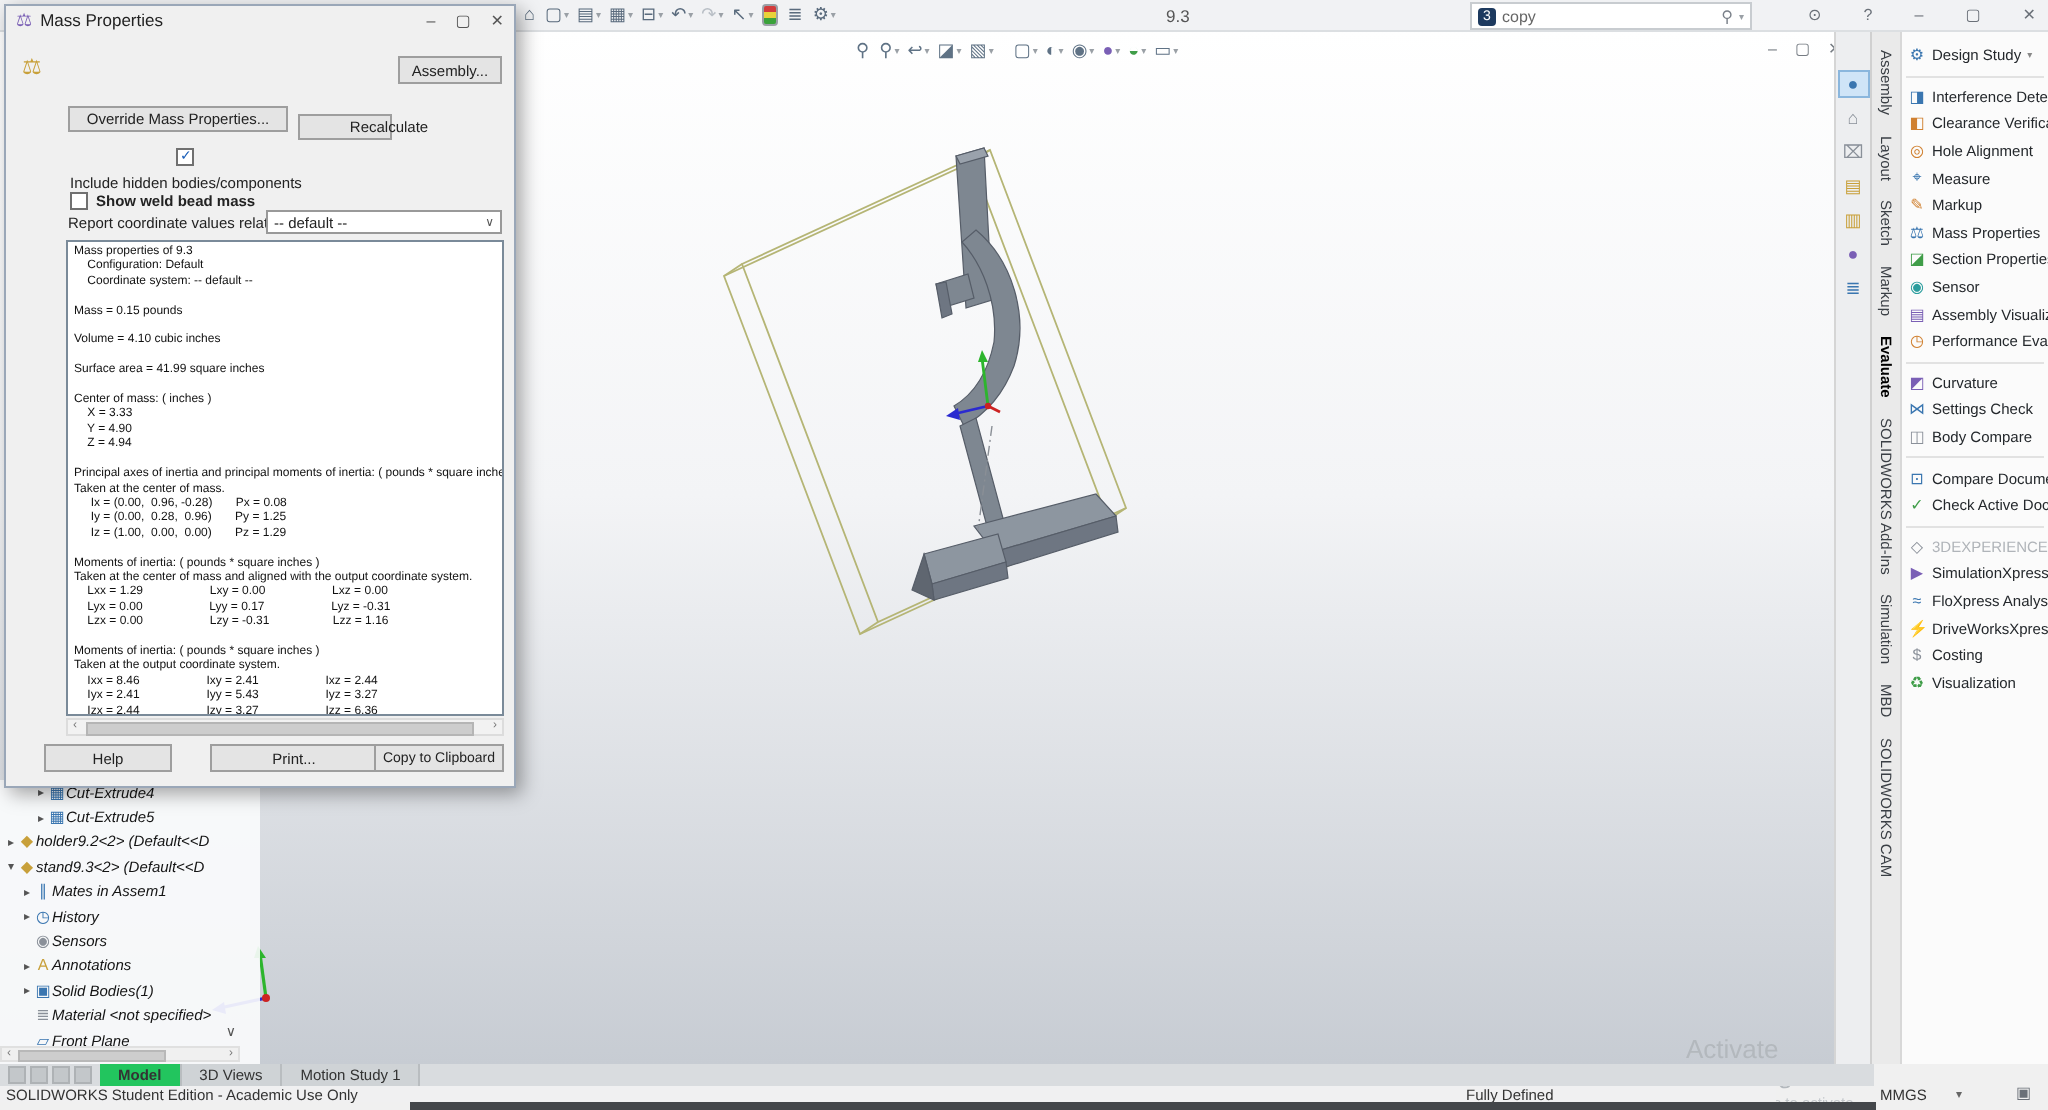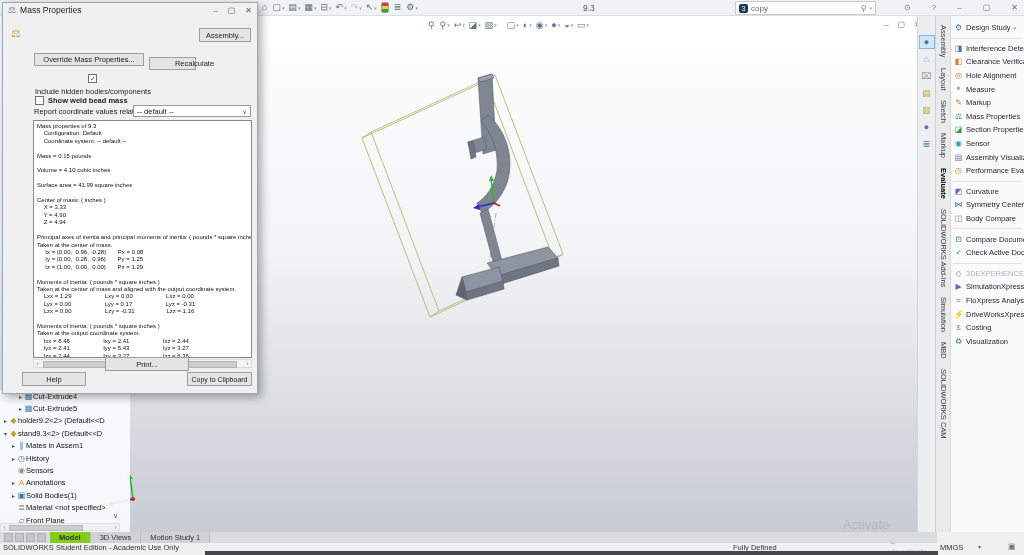--- a/index.html
+++ b/index.html
@@ -79,39 +79,39 @@
       font-size:7.5px;display:flex;align-items:center;justify-content:space-between;padding:0 3px;box-sizing:border-box;}
   .dd-caret{font-size:6px;color:#555;}
   .reportbox{position:absolute;left:30px;top:117px;width:219px;height:238px;background:#fff;border:1px solid #7a8a99;
       box-sizing:border-box;overflow:hidden;}
   .report{font-size:6px;line-height:7.4px;white-space:pre;padding:2px 3px;color:#111;}
   .hscroll{position:absolute;left:30px;top:356px;width:219px;height:9px;background:#f2f2f2;border:1px solid #dcdcdc;box-sizing:border-box;}
   .hs-arrow{position:absolute;top:0;font-size:6px;line-height:7px;color:#777;width:7px;text-align:center;}
   .hs-l{left:0;} .hs-r{right:0;}
   .hs-thumb{position:absolute;left:9px;top:1px;width:192px;height:5px;background:#cdcdcd;border:1px solid #b5b5b5;}
   .btn-help{left:19px;top:369px;width:64px;height:14px;}
-  .btn-print{left:102px;top:354px;width:84px;height:14px;}
+  .btn-print{left:102px;top:369px;width:84px;height:14px;}
   .btn-copy{left:184px;top:369px;width:65px;height:14px;font-size:7px;}
   
   .treepanel{position:absolute;left:0;top:390px;width:130px;height:142px;background:rgba(250,251,252,.92);z-index:6;overflow:hidden;}
   .trow{display:flex;align-items:center;height:12.4px;white-space:nowrap;overflow:hidden;}
   .trow .arrow{width:7px;font-size:6px;color:#555;text-align:center;flex:none;}
   .trow .ticon{width:9px;font-size:8px;text-align:center;flex:none;}
-  .trow .tlabel{font-size:7.5px;color:#141414;}
+  .trow .tlabel{font-size:7.5px;color:#141414;font-style:italic;}
   .ind0{padding-left:2px;} .ind1{padding-left:10px;} .ind2{padding-left:17px;}
   .tree-chev{position:absolute;right:12px;bottom:12px;font-size:7px;color:#555;z-index:7;}
   .tree-hscroll{position:absolute;left:0;bottom:1px;width:120px;height:8px;background:#f0f0f0;border:1px solid #e0e0e0;box-sizing:border-box;z-index:7;}
   .ths-thumb{position:absolute;left:8px;top:1px;width:72px;height:4px;background:#cdcdcd;border:1px solid #b8b8b8;}
   .ths-a{position:absolute;top:0;font-size:6px;color:#777;width:7px;text-align:center;}
   
   .tabsbar{position:absolute;left:0;top:532px;width:937px;height:11px;background:#d9dcdf;display:flex;align-items:stretch;z-index:6;}
   .tab-scrollers{display:flex;align-items:center;gap:2px;padding:0 4px;}
   .tsq{width:7px;height:7px;background:#c3c7ca;border:1px solid #aeb2b5;}
   .mtab{padding:0 9px;font-size:7.5px;display:flex;align-items:center;background:#cfd3d6;border-right:1px solid #b9bdc0;color:#333;}
-  .mtab.active{background:#84cc16;font-weight:bold;}
+  .mtab.active{background:#22c55e;font-weight:bold;}
   .statusbar{position:absolute;left:0;top:543px;width:888px;height:8px;background:#f0f0f1;font-size:7.5px;color:#333;z-index:6;}
   .sb-left{position:absolute;left:3px;top:0;}
   .sb-defined{position:absolute;left:733px;top:0;}
   .sb-mode{position:absolute;left:790px;top:10px;}
   .sb-units{position:absolute;left:940px;top:0;}
   .sb-caret{position:absolute;left:978px;top:0;font-size:6px;color:#666;}
   .sb-icon{position:absolute;left:1008px;top:-1px;font-size:8px;color:#6a7078;}
   .taskhint{position:absolute;left:205px;top:551px;width:733px;height:4px;background:#43464a;z-index:7;}
 </style>
 </head>
@@ -433,21 +433,21 @@
     </div>
 
     <div class="erow">
       <span class="eicon ic-multi">◩</span>
       <span class="elabel">Curvature</span>
       <span class="ecaret"></span>
     </div>
 
     <div class="erow">
       <span class="eicon ic-blue">⋈</span>
-      <span class="elabel">Symmetry Center</span>
+      <span class="elabel">Settings Check</span>
       <span class="ecaret"></span>
     </div>
 
     <div class="erow">
       <span class="eicon ic-gray">◫</span>
       <span class="elabel">Body Compare</span>
       <span class="ecaret"></span>
     </div>
 
     <div class="erow sep">

